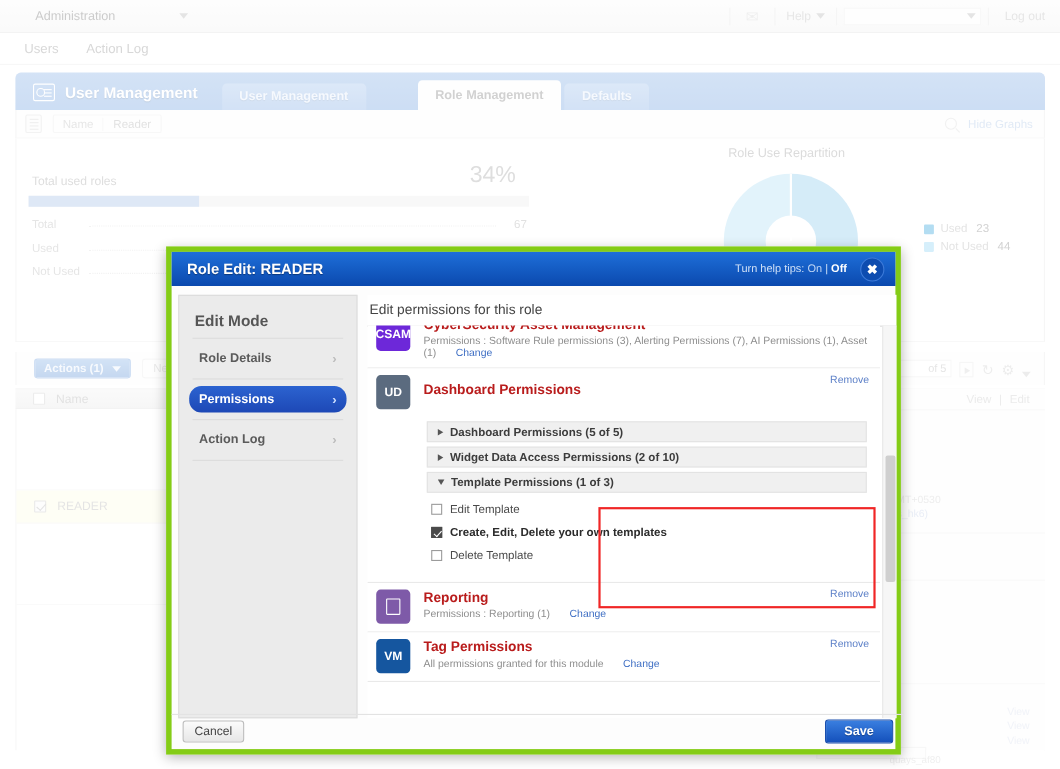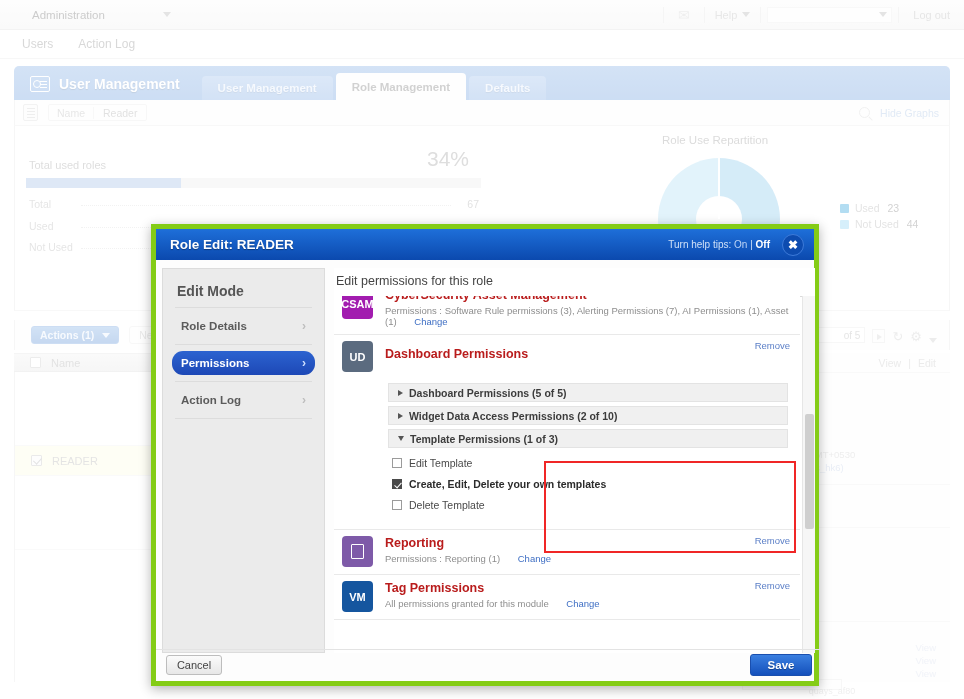--- a/index.html
+++ b/index.html
@@ -69,20 +69,21 @@
   .tabs { display:flex; align-items:flex-end; gap:3px; margin-left:6px; }
   .tab {
     height:24px; padding:0 16px; display:flex;align-items:center;
     font-size:11.5px; font-weight:bold; color:#eaf2fc;
     background: linear-gradient(#b2cdf0,#9dbeea);
     border-radius:4px 4px 0 0; text-shadow:0 1px 1px rgba(0,0,0,.12);
   }
   .tab.active {
     background:#fdfdfd; color:#9a9a9a; height:27px;
     text-shadow:none;
+    margin-left:44px;
   }
 
   
   .filterbar {
     position:absolute; left:14px; top:100px; width:936px; height:26px;
     background:#fcfcfc; border-left:1px solid #ececec; border-right:1px solid #ececec;
     border-bottom:1px solid #efefef; display:flex; align-items:center;
   }
   .fb-grid {
     width:15px;height:17px;margin-left:8px;border:1px solid #e2e2e2;border-radius:2px;
@@ -471,21 +472,21 @@
       </div>
 
       <div class="content">
         <div class="content-h">Edit permissions for this role</div>
         <div class="content-rule"></div>
 
         <div class="perm-scroll">
           <div class="perm-inner" style="top:-14px">
 
             <div class="mod-row">
-              <div class="mod-badge" style="background:#a21caf">CSAM</div>
+              <div class="mod-badge" style="background:#6d28d9">CSAM</div>
               <div class="mod-text">
                 <div class="mod-name">CyberSecurity Asset Management</div>
                 <div class="mod-sub">
                   <span>Permissions : Software Rule permissions (3), Alerting Permissions (7), AI Permissions (1), Asset (1)</span>
                   <span class="lnk">Change</span>
                 </div>
               </div>
             </div>
 
             <div class="mod-row" style="border-bottom:none">

